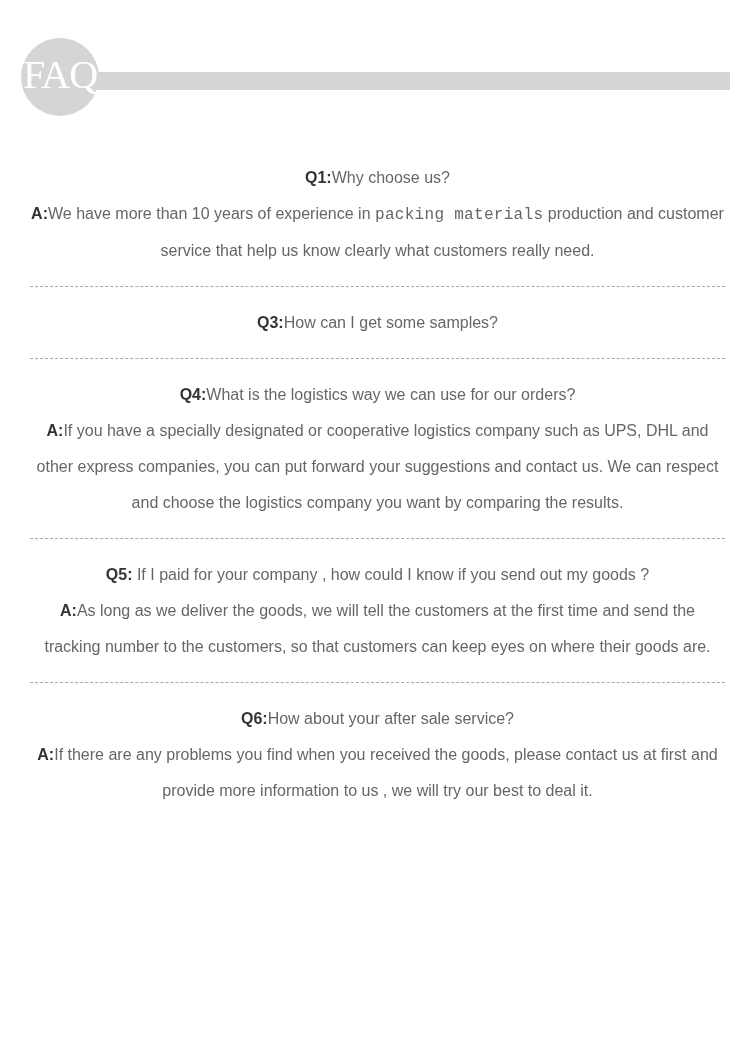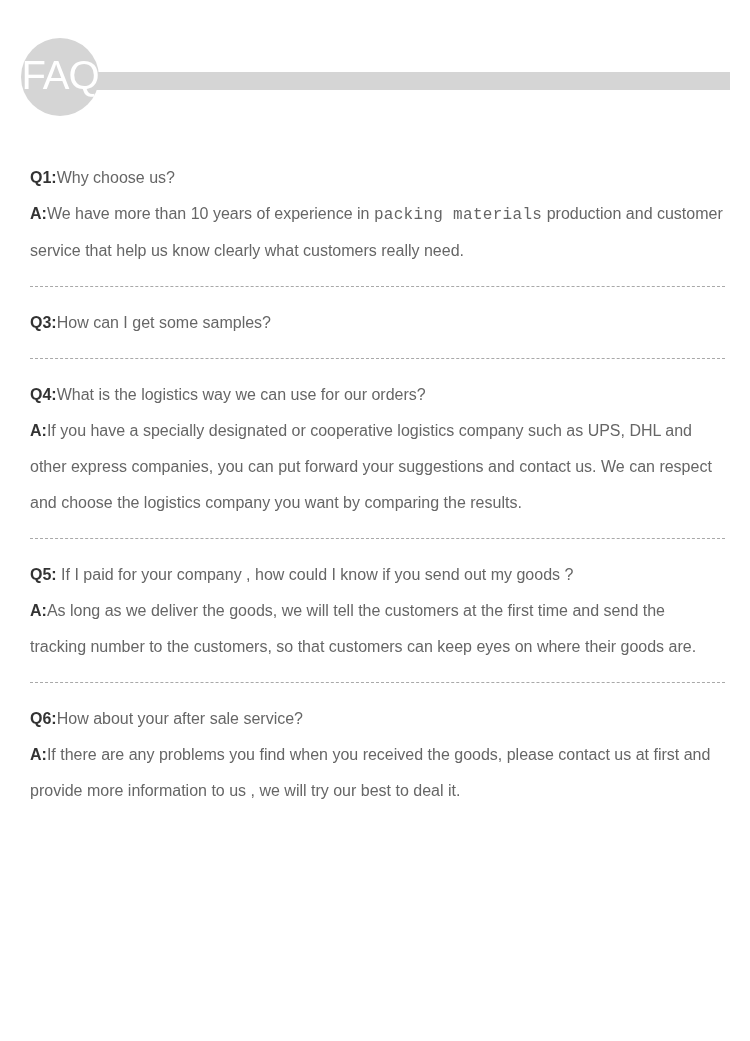--- a/index.html
+++ b/index.html
@@ -37,21 +37,21 @@
     top: 0;
     width: 78px;
     height: 78px;
     border-radius: 50%;
     background: #d5d5d5;
     display: flex;
     align-items: center;
     justify-content: center;
   }
   .header-circle .badge-text {
-    font-family: Liberation Sans, sans-serif;
+    font-family: Liberation Serif, serif;
     font-size: 40px;
     line-height: 1;
     color: #ffffff;
     letter-spacing: -1px;
     padding-bottom: 4px;
   }
 
   
   .faq-list {
     position: absolute;
@@ -61,21 +61,21 @@
     font-size: 16px;
     line-height: 36px;
     color: #666666;
   }
   .faq-item {
     padding: 18px 0 17px 0;
     border-bottom: 1px dashed #a9a9a9;
   }
   .faq-item:first-child { padding-top: 0; }
   .faq-item:last-child { border-bottom: none; padding-bottom: 0; }
-  .q-row, .a-row { margin: 0; }
+  .q-row, .a-row { margin: 0; text-align: center; }
   .q-label, .a-label {
     font-weight: bold;
     color: #333333;
   }
   .highlight-term {
     font-family: Liberation Mono, monospace;
     letter-spacing: 0.3px;
     margin-top: 16px;
   }
 </style>

